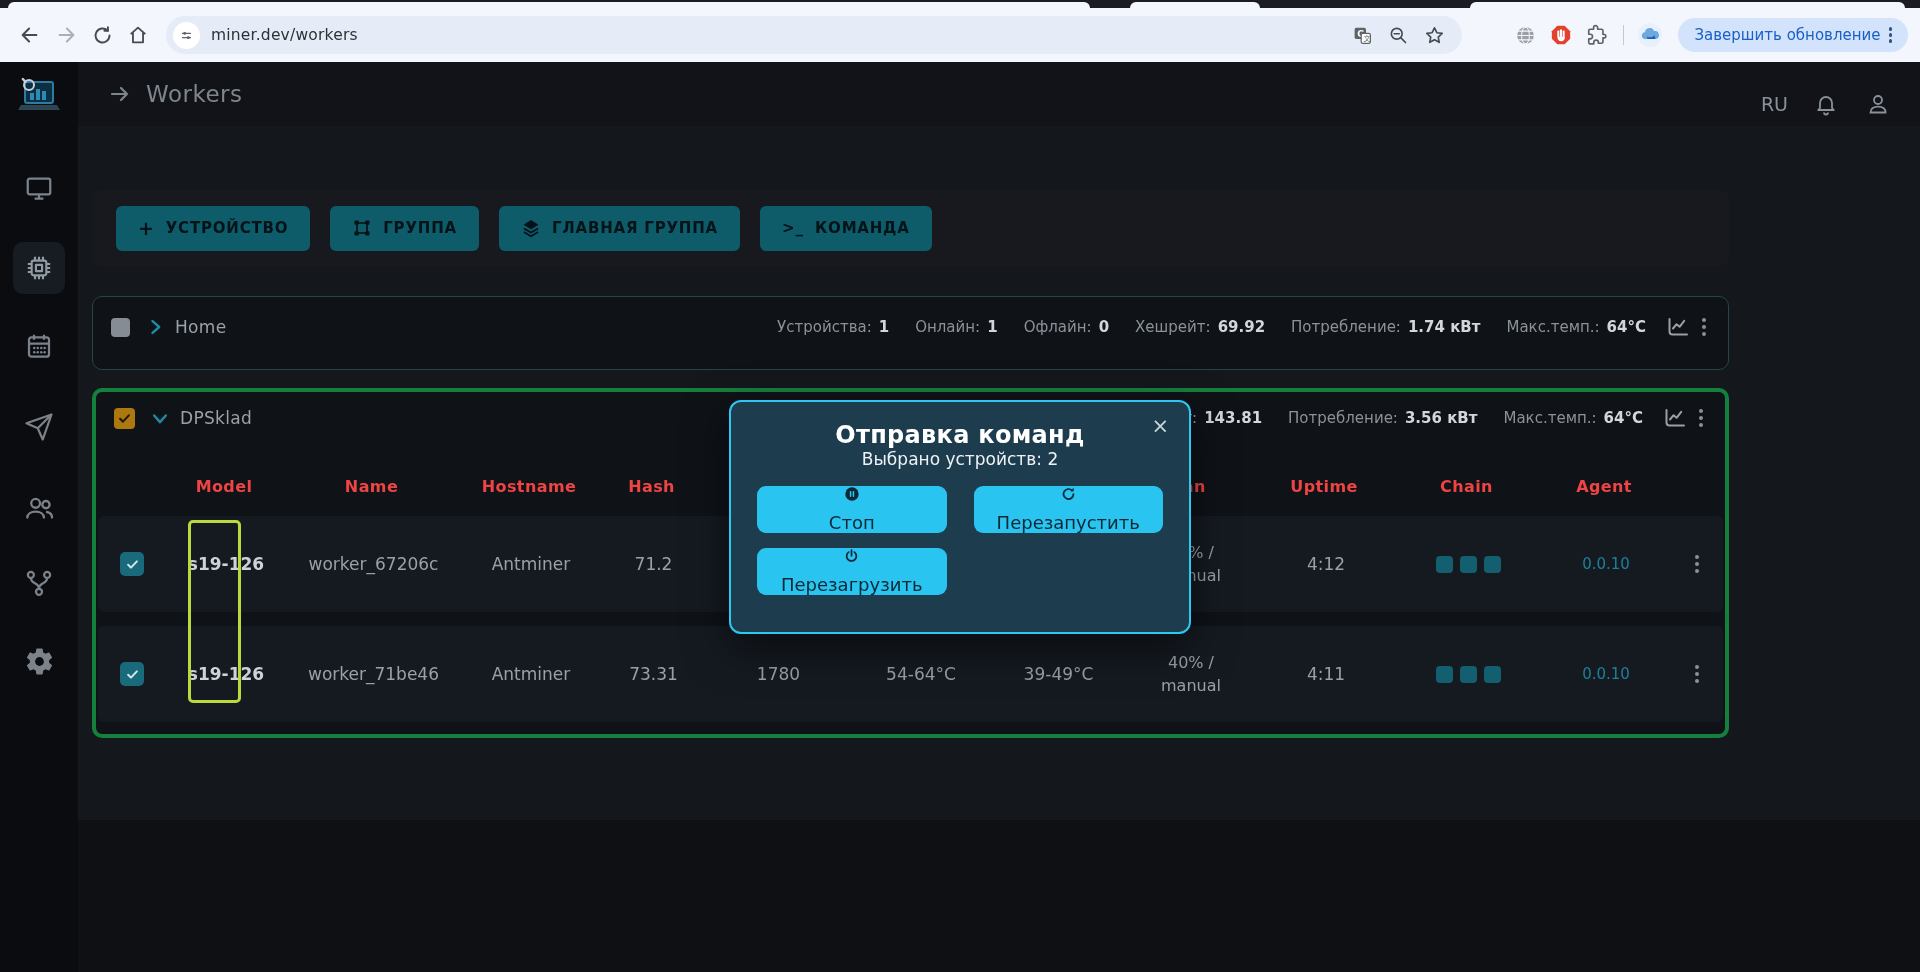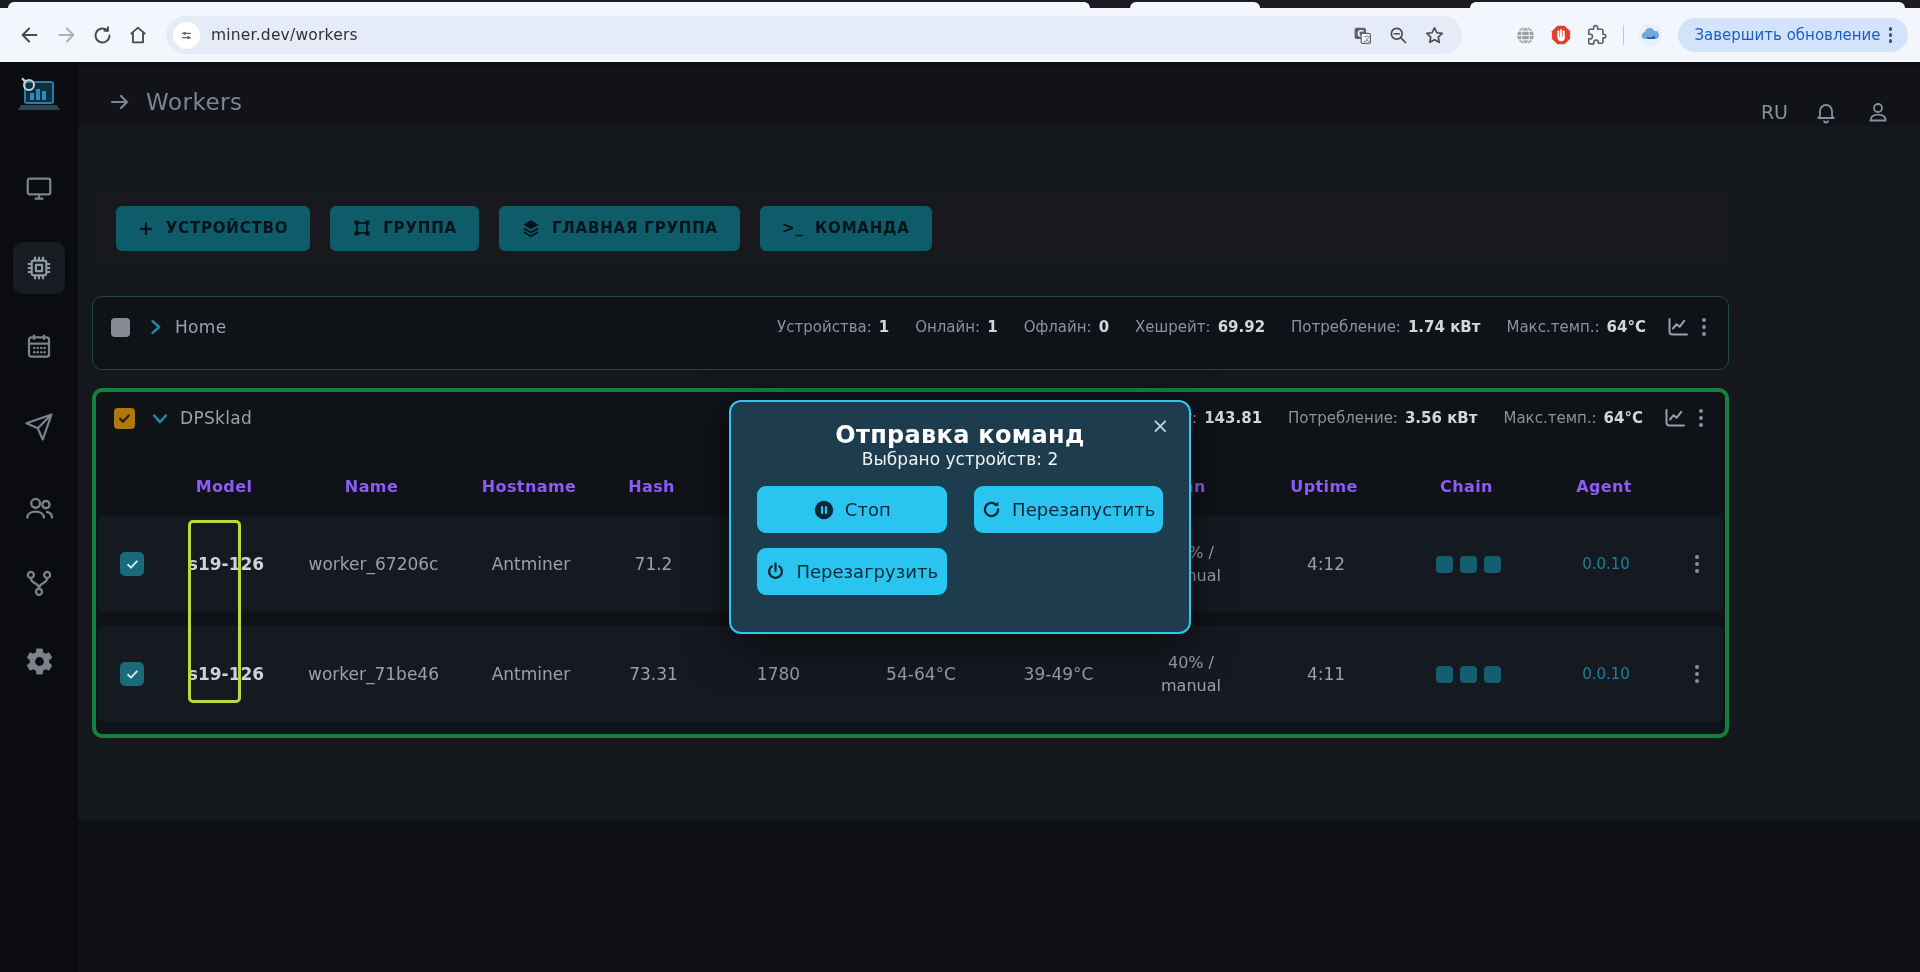--- a/index.html
+++ b/index.html
@@ -25,21 +25,21 @@
   .updatepill .uptext { font-size:15px; color:#1a5fc8; }
   .kebab-blue { display:flex; flex-direction:column; gap:2.5px; padding:6px 8px; }
   .kebab-blue i { width:3.5px; height:3.5px; border-radius:50%; background:#30527e; display:block; }
 
   
   .app { position:absolute; top:62px; left:0; width:1920px; height:910px; background:#0e1014; }
   .sidebar { position:absolute; left:0; top:0; width:78px; height:910px; background:#0a0c10; }
   .side-item { position:absolute; left:13px; width:52px; height:52px; display:flex; align-items:center; justify-content:center;
     border-radius:10px; cursor:pointer; }
   .side-item.active { background:#171c23; }
-  .appheader { position:absolute; left:78px; top:8px; width:1842px; height:64px; background:#111318;
+  .appheader { position:absolute; left:78px; top:0; width:1842px; height:64px; background:#111318;
     display:flex; align-items:center; padding:0 28px 0 30px;text-align:right; }
   .pagetitle { margin-left:14px; font-size:23px; color:#7e858d; letter-spacing:.5px; }
   .hdr-right { margin-left:auto; display:flex; align-items:center; gap:24px;margin-top:20px; }
   .lang { font-size:19px; color:#8a9198; cursor:pointer; }
   .main { position:absolute; left:78px; top:64px; width:1842px; height:694px; background:#14171c; }
 
   
   .toolcard { position:absolute; left:92px; top:128px; width:1637px; height:76px; background:#17191f; border-radius:8px;
     display:flex; align-items:center; padding:0 24px; gap:20px; }
   .tbtn { height:45px; background:#0e5c6a; border:none; border-radius:6px; padding:0 22px;
@@ -63,21 +63,21 @@
   .stats { margin-left:auto; display:flex; align-items:flex-start; gap:26px; }
   .stat { display:flex; align-items:baseline; gap:7px; white-space:nowrap; }
   .sl { font-size:15px; color:#8b9299; }
   .sv { font-size:15px; font-weight:bold; color:#d2d7dc; }
   .rowicons { display:flex; align-items:center; gap:6px; margin-left:18px; }
   .iconbtn { width:28px; height:28px; display:flex; align-items:center; justify-content:center; cursor:pointer; }
 
   
   .tgrid { display:grid; grid-template-columns:68px 120px 175px 140px 105px 145px 140px 135px 130px 140px 145px 130px 1fr; align-items:center; }
   .thead { margin-top:24px; height:36px; }
-  .thead .th { text-align:center; font-size:16px; font-weight:bold; color:#8b5cf6; letter-spacing:.4px; }
+  .thead .th { text-align:center; font-size:16px; font-weight:bold; color:#ef4444; letter-spacing:.4px; }
   .trow { height:96px; margin:12px 2px 0 2px; background:#151a21; border-radius:6px; cursor:pointer; }
   .trow + .trow { margin-top:14px; }
   .td { text-align:center; font-size:17px; color:#99a1a8; }
   .td.model { font-weight:bold; color:#ced3d8; }
   .td.fan { font-size:16px; line-height:1.45; display:flex; justify-content:center; }
   .td.fan span { display:inline-block; max-width:84px; }
   .td.agent { font-size:15px; color:#1f7f9b; cursor:pointer; }
   .chaincell { display:flex; justify-content:center; gap:7px; }
   .chaincell i { width:17px; height:17px; background:#135f70; border-radius:4px; display:block; }
   .cellcb { display:flex; justify-content:center; }
@@ -90,21 +90,21 @@
   .kebab i { width:4px; height:4px; border-radius:50%; background:#8a9198; display:block; }
 
   
   .modal { position:absolute; left:729px; top:338px; width:462px; height:234px; background:#1d3c4e;
     border:2px solid #2ec7f2; border-radius:12px; box-shadow:0 14px 44px rgba(0,0,0,.55); z-index:20; }
   .mtitle { margin-top:19px; text-align:center; font-size:24px; font-weight:bold; color:#fff; letter-spacing:.3px; }
   .mclose { position:absolute; top:14px; right:20px; font-size:21px; color:#cdd5da; cursor:pointer; line-height:1; }
   .msub { text-align:center; font-size:17px; color:#eef3f6; }
   .mgrid { display:grid; grid-template-columns:1fr 1fr; column-gap:27px; row-gap:15px; margin:17px 26px 0 26px; }
   .mbtn { height:47px; background:#29c4ef; border:none; border-radius:9px; display:flex; align-items:center; justify-content:center;
-    gap:10px; font-size:18px; color:#0c2836; font-family:inherit; cursor:pointer; }
+    gap:10px; font-size:18px; color:#0c2836; font-family:inherit; cursor:pointer;flex-direction:column; }
   .mbtn svg { display:block; }
 </style>
 </head>
 <body>
 
 <div class="chrome">
   <div class="tabstrip">
     <div class="tabseg" style="left:8px;width:1082px;"></div>
     <div class="tabseg" style="left:1130px;width:130px;"></div>
     <div class="tabseg" style="left:1470px;width:435px;"></div>

